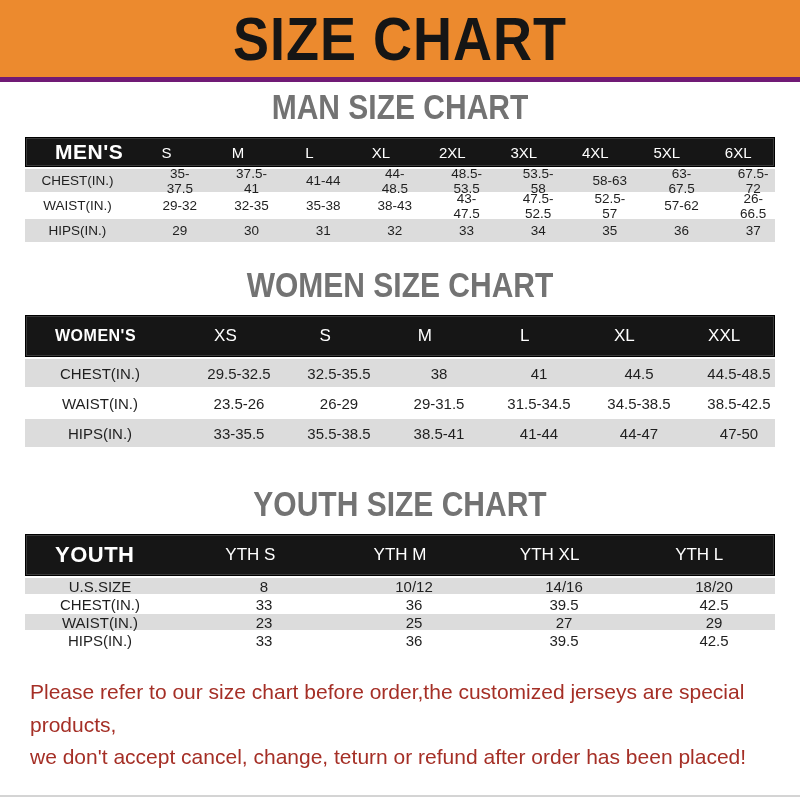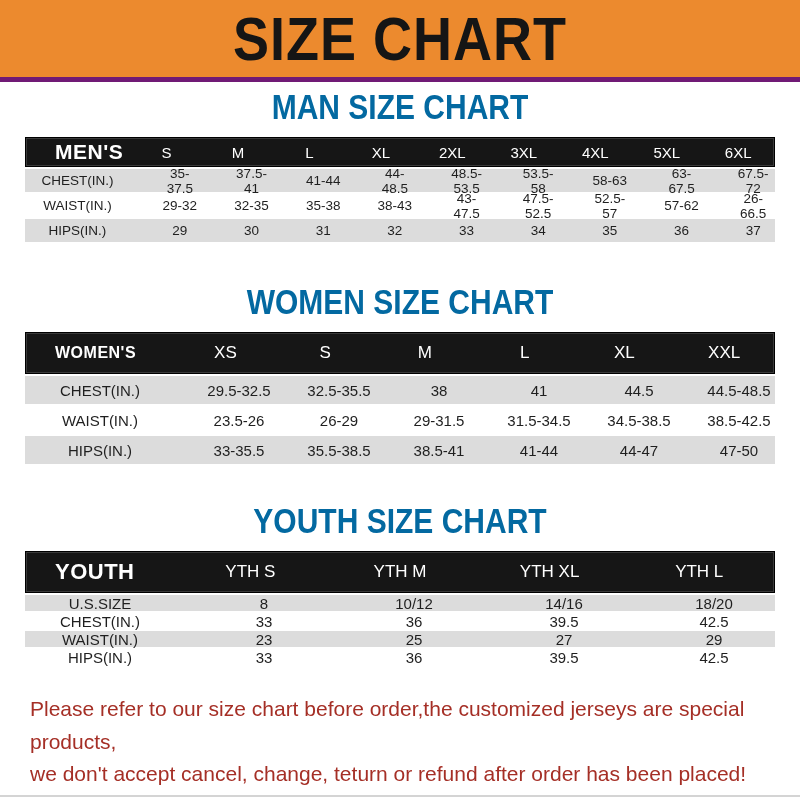--- a/index.html
+++ b/index.html
@@ -30,26 +30,26 @@
     font-weight:900;
     letter-spacing:1px;
     color:#151515;
     transform:scaleY(1.12);
   }
   
   .size-section h2{
     text-align:center;
     font-size:30px;
     font-weight:900;
-    color:#0369a1;
+    color:#737373;
     margin:0 0 13px 0;
   }
   .size-section h2 span{display:inline-block; transform:scaleY(1.18); letter-spacing:0;}
   .sec-mens{margin-top:8px;}
-  .sec-womens{margin-top:43px;}
+  .sec-womens{margin-top:26px;}
   .sec-youth{margin-top:40px;}
   
   .tbl{width:750px; margin:0 auto;}
   .hdr{
     background:var(--band-bg,#161616);
     color:#fff;
     display:flex; align-items:center;
     border:1px solid #000;
     box-shadow:inset 0 0 0 1px #3a3a3a;
   }

